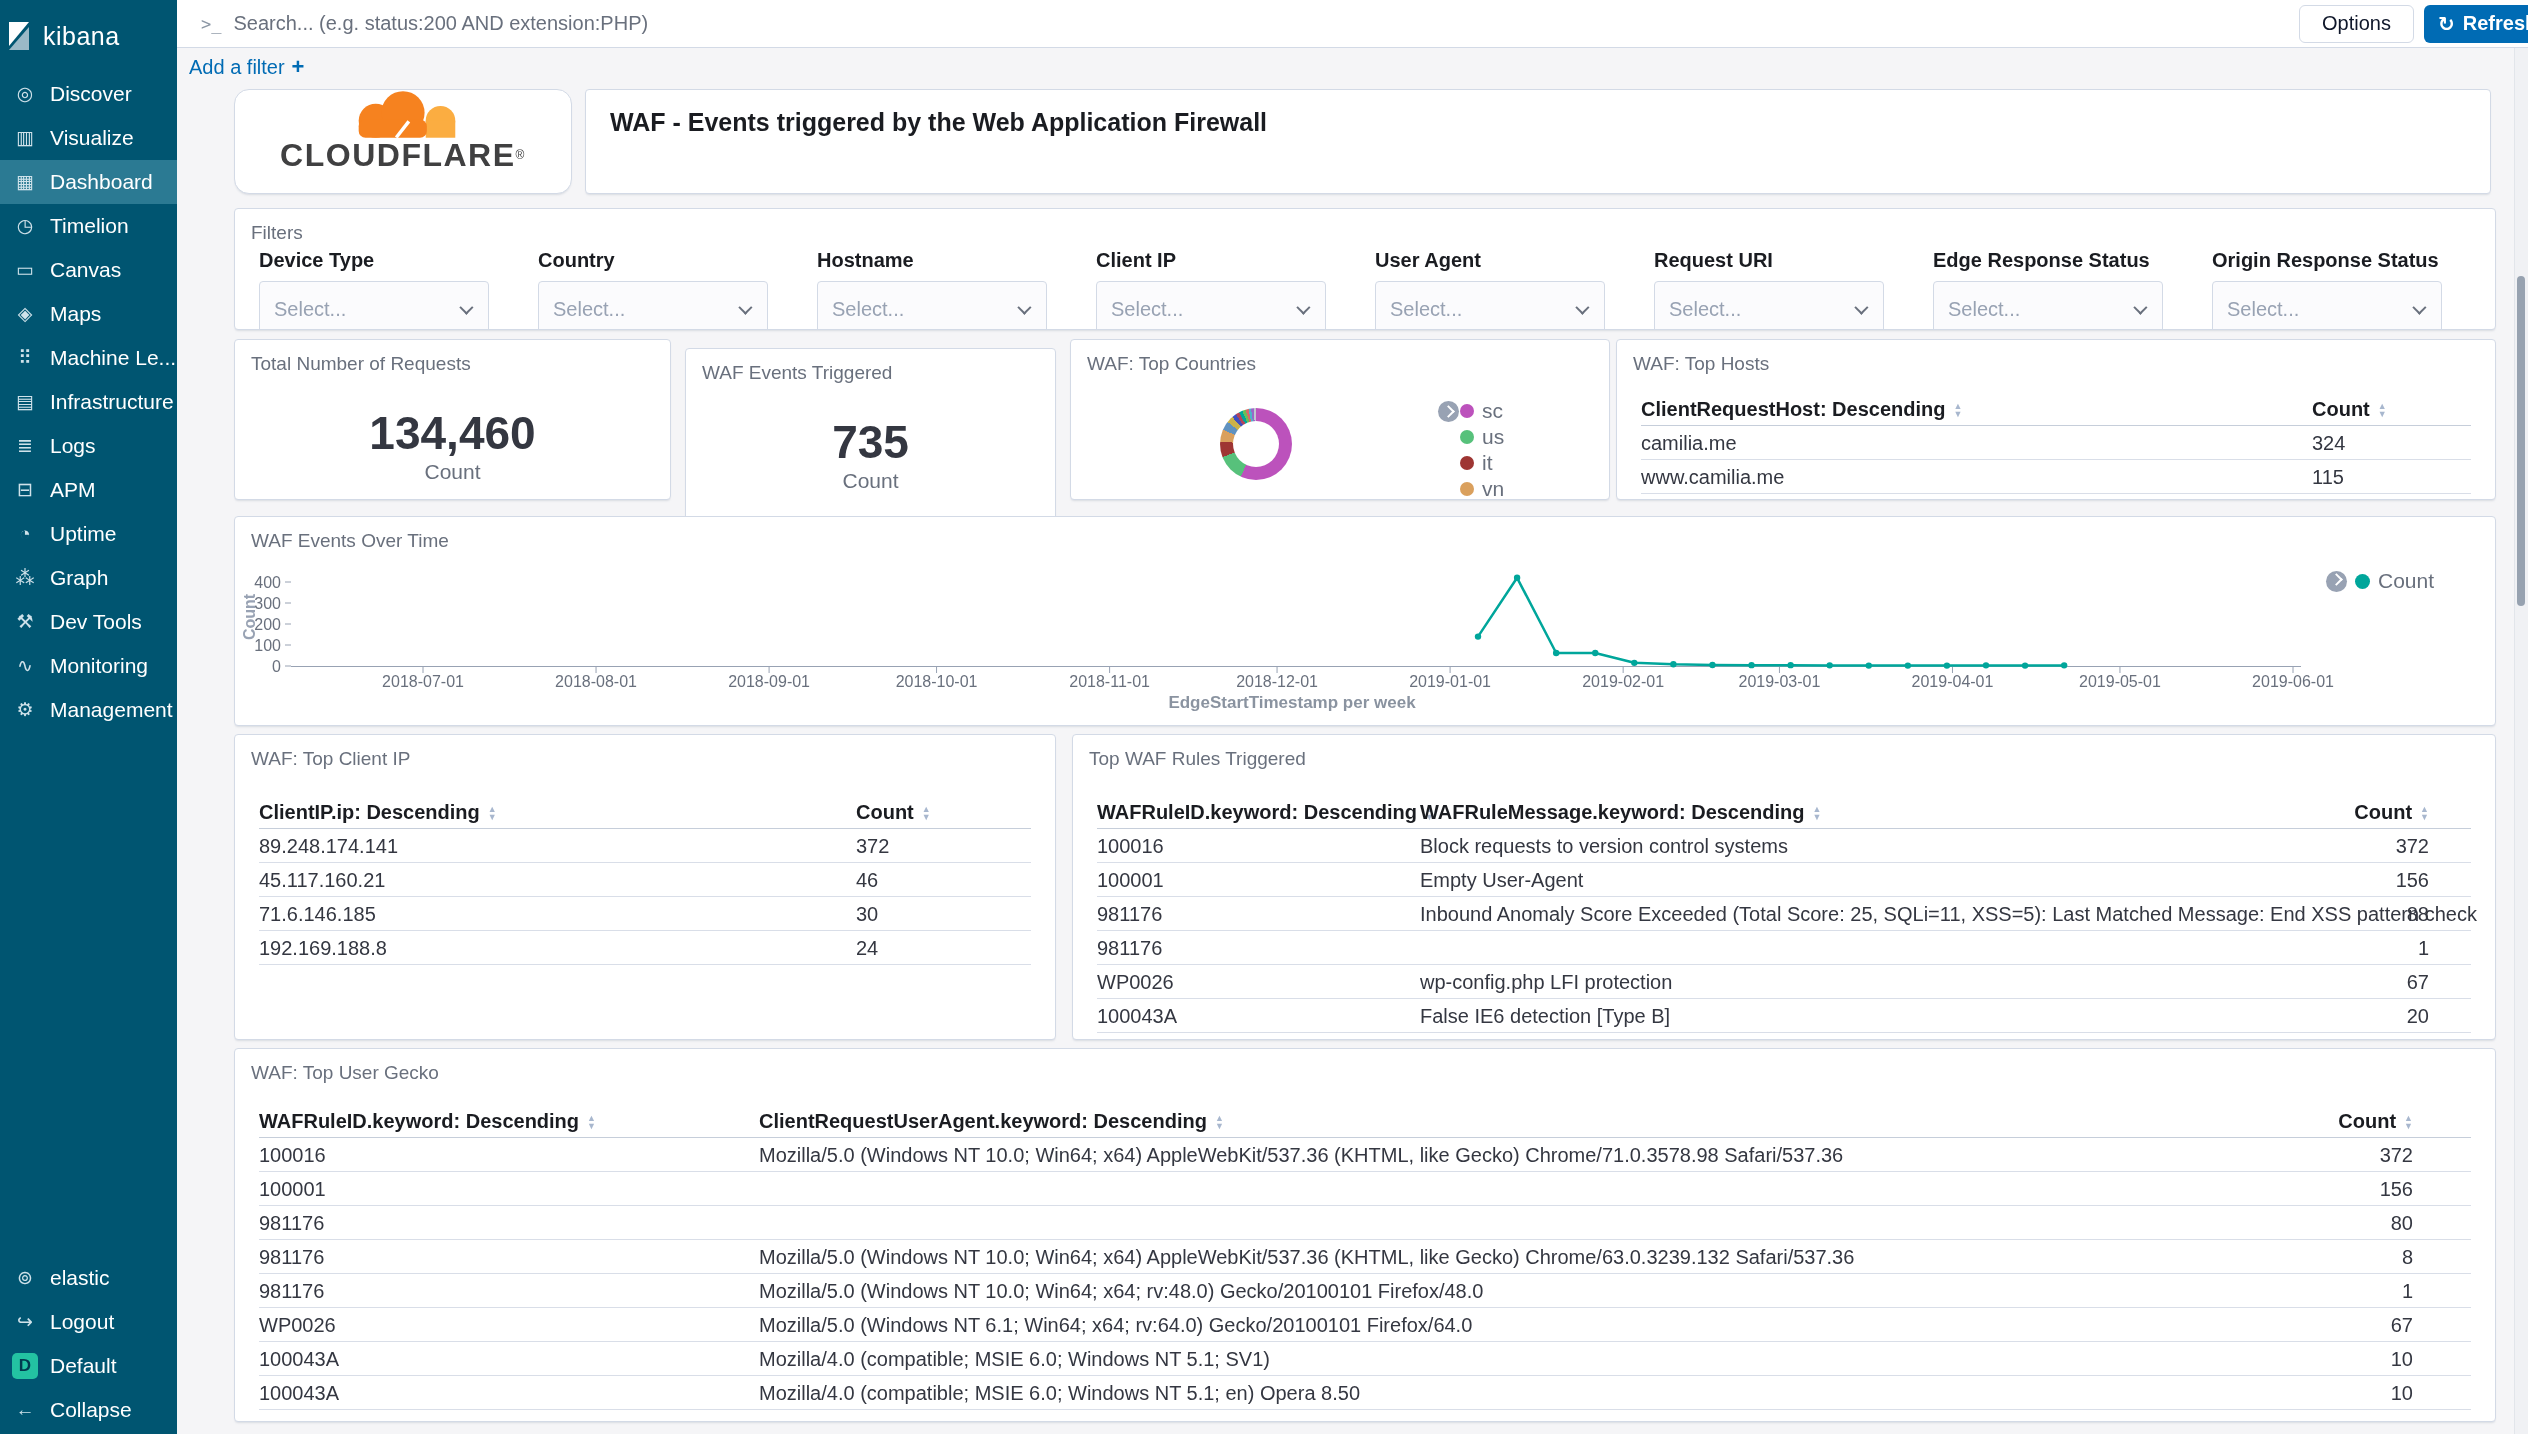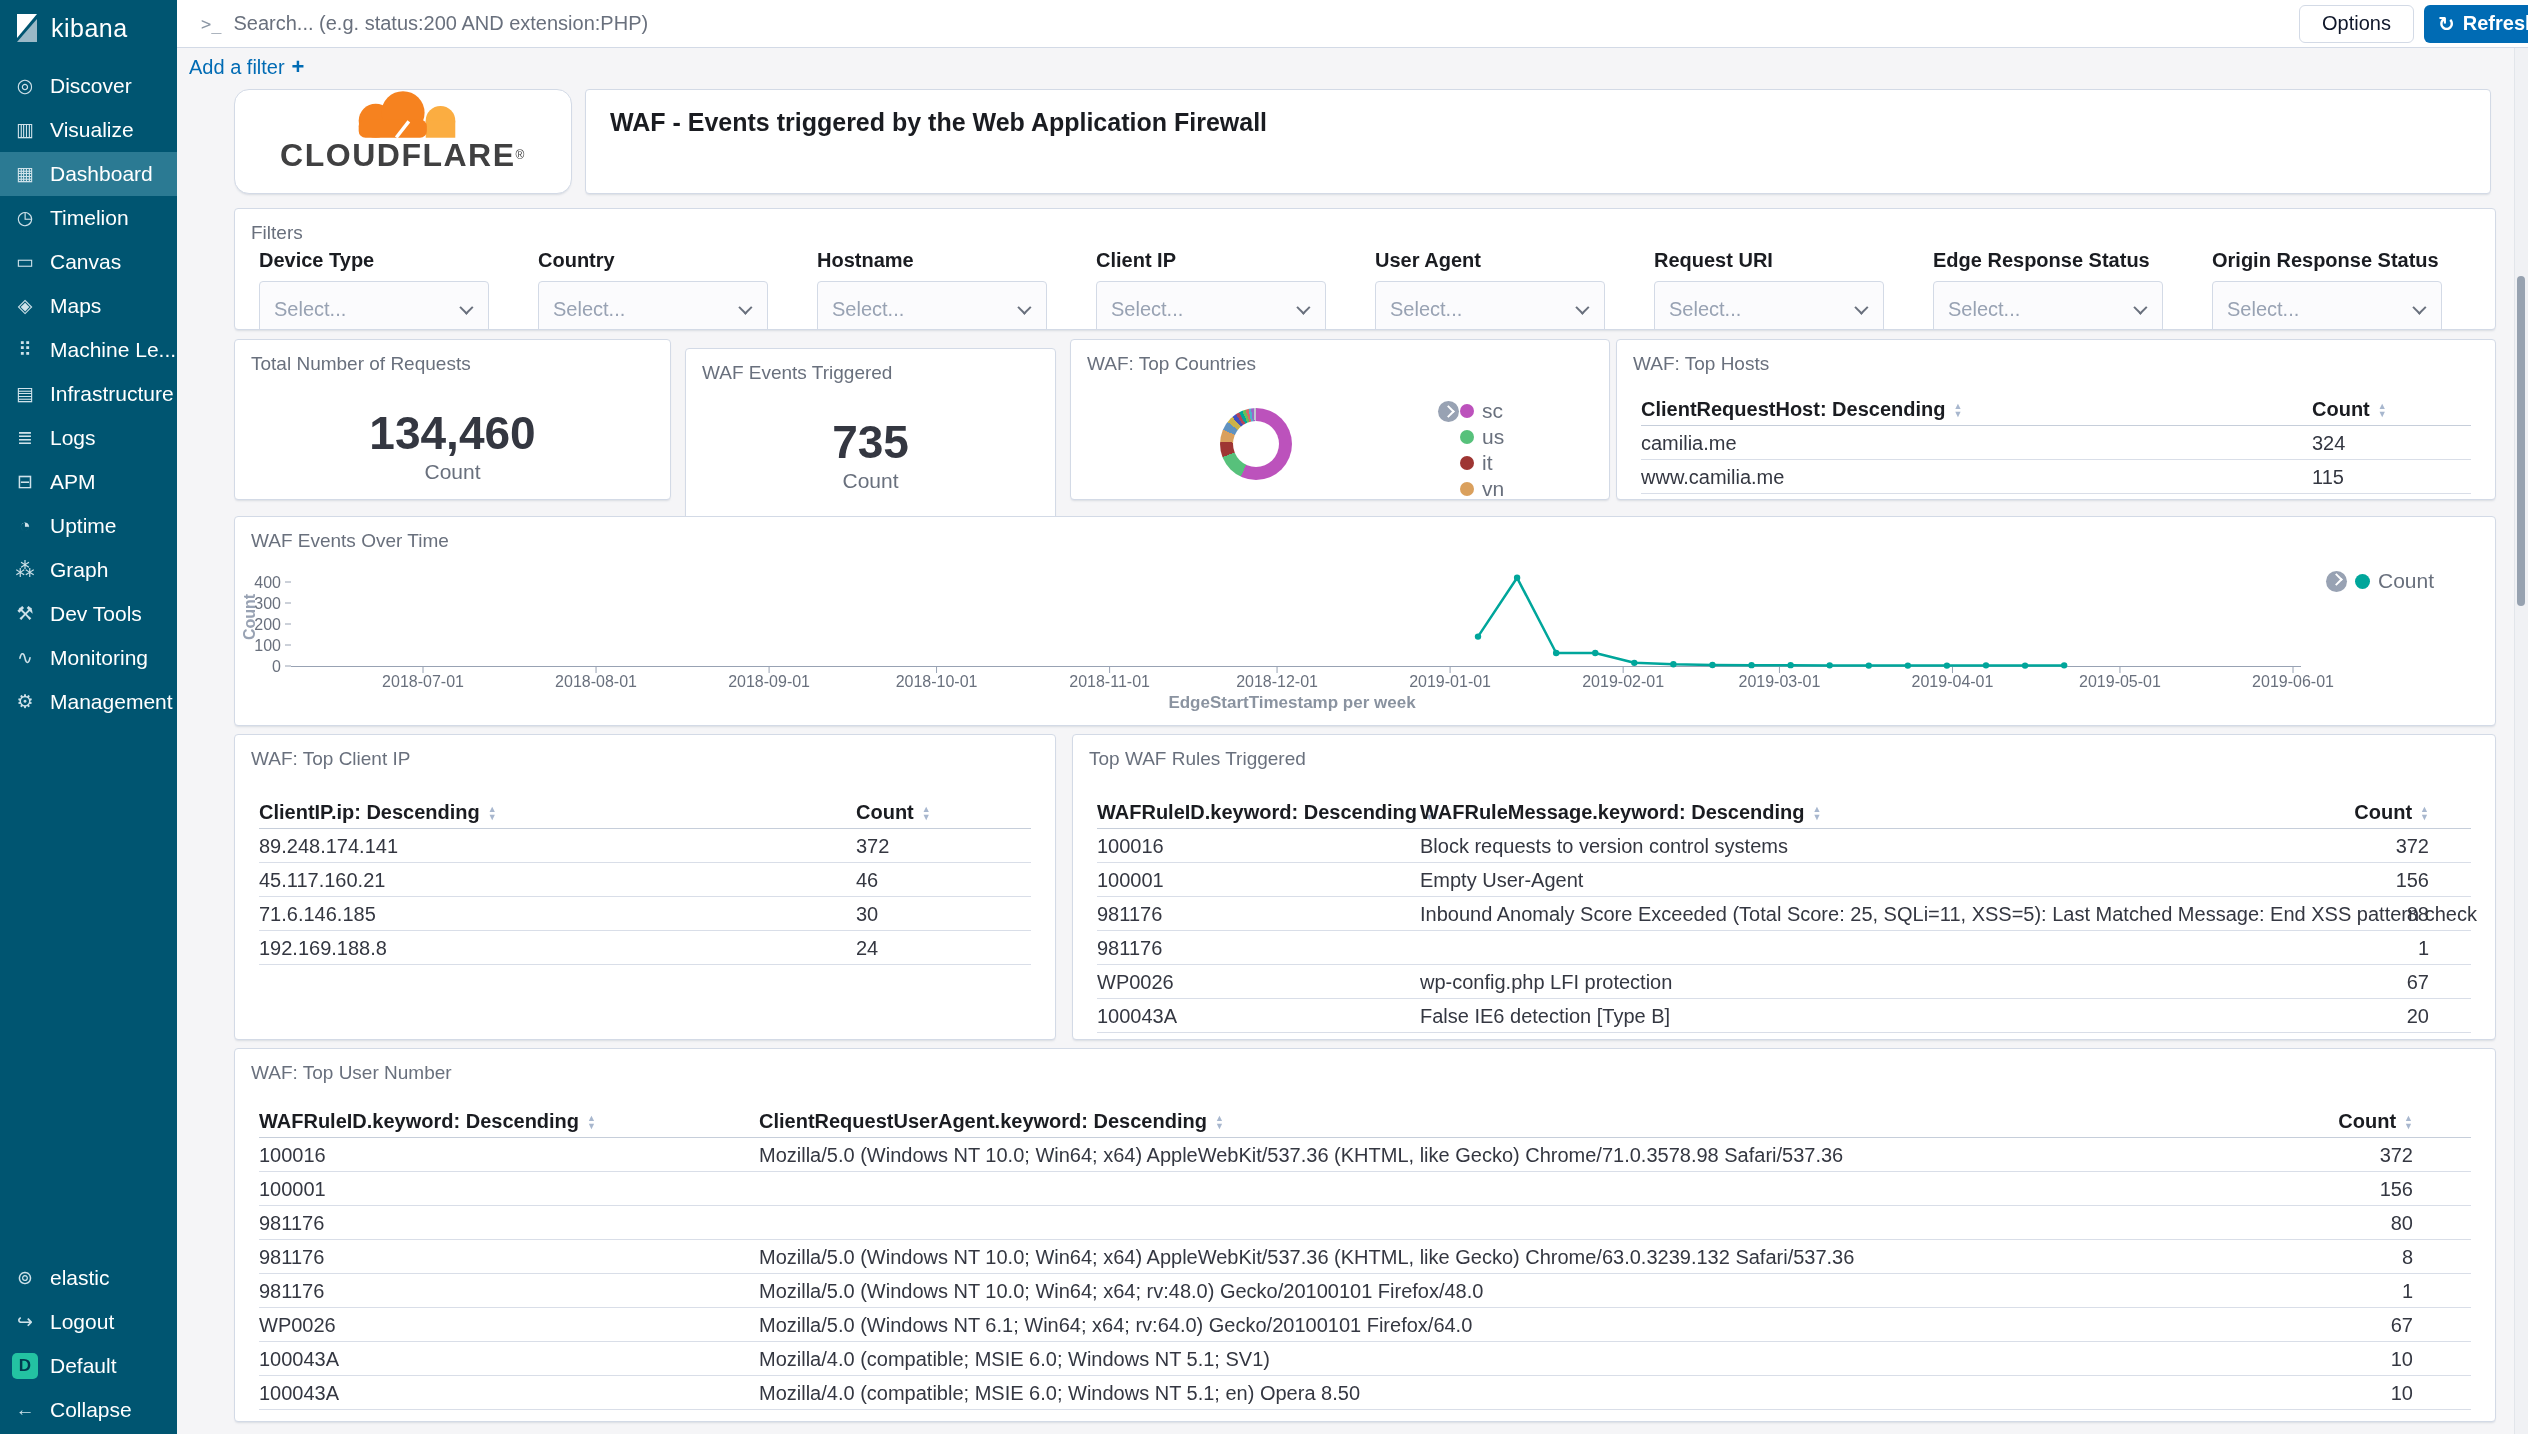--- a/index.html
+++ b/index.html
@@ -4,21 +4,21 @@
 <style>
   * { box-sizing: border-box; margin: 0; padding: 0; }
   html, body { width: 2528px; height: 1434px; overflow: hidden; }
   body {
     font-family: "Liberation Sans", "DejaVu Sans", sans-serif;
     background: #F5F5F7; color: #343741; position: relative;
   }
 
   
   .sidebar { position: absolute; left: 0; top: 0; width: 177px; height: 1434px; background: #005571; z-index: 5; }
-  .logo-row { height: 56px; display: flex; align-items: center; padding-left: 12px; gap: 9px; }
+  .logo-row { height: 56px; display: flex; align-items: center; padding-left: 4px; gap: 9px; margin-top: 8px; }
   .logo-row .logo-text { color: #fff; font-size: 25px; letter-spacing: .5px; }
   .nav { margin-top: 8px; }
   .nav-item { height: 44px; display: flex; align-items: center; padding-left: 12px; gap: 12px; cursor: pointer; }
   .nav-item.active { background: #2B7A93; }
   .nav-icon { width: 26px; min-width: 26px; text-align: center; color: #CFE2EA; font-size: 19px; line-height: 26px; }
   .nav-icon.badge { background: #23C2A2; color: #013A4F; border-radius: 5px; width: 26px; height: 26px; font-weight: 700; font-size: 17px; display: flex; align-items: center; justify-content: center; }
   .nav-label { color: #FFFFFF; font-size: 21px; white-space: nowrap; }
   .nav-footer { position: absolute; bottom: 2px; left: 0; right: 0; margin: 0; }
 
   
@@ -521,21 +521,21 @@
         <div class="trow">
         <span class="tcell c1">100043A</span>
         <span class="tcell c2">False IE6 detection [Type B]</span>
         <span class="tcell c3 num">20</span>
       </div>
       </div>
   </div>
 </section>
 
 <section class="card card-agents">
-  <h3 class="panel-title">WAF: Top User Number</h3>
+  <h3 class="panel-title">WAF: Top User Gecko</h3>
   <div class="tbl">
     <div class="trow thead">
       <span class="tcell c1">
           <span>WAFRuleID.keyword: Descending</span>
           <span class="sort-icon"></span>
         </span>
       <span class="tcell c2">
           <span>ClientRequestUserAgent.keyword: Descending</span>
           <span class="sort-icon"></span>
         </span>

